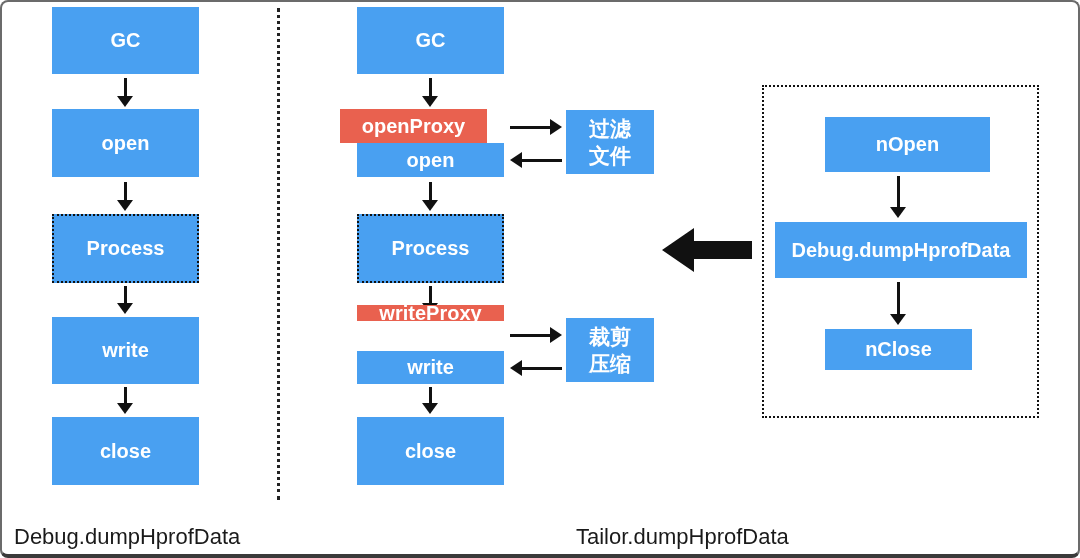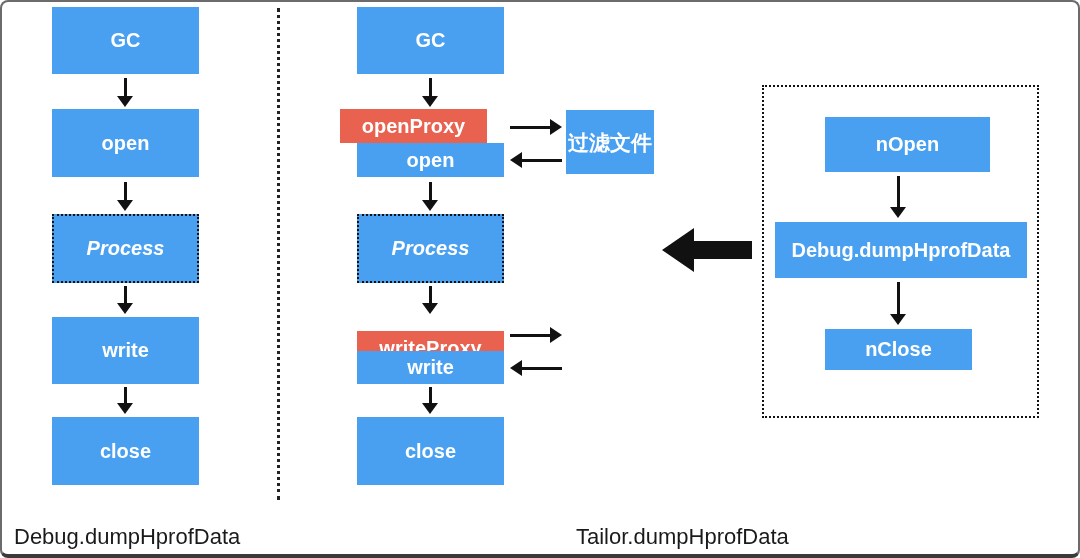--- a/index.html
+++ b/index.html
@@ -18,22 +18,22 @@
     position:absolute;
     box-sizing:border-box;
     display:flex; align-items:center; justify-content:center;
     color:#ffffff;
     font-weight:bold;
     font-size:20px;
     text-align:right;
   }
   .blue { background:#49a0f1; }
   .red  { background:#e9614f; }
-  .dotted { border:2.5px dotted #111111;font-style:italic; }
-  .cn { flex-direction:row; font-size:21px; line-height:27px; }
+  .dotted { border:2.5px dotted #111111; }
+  .cn { flex-direction:column; font-size:21px; line-height:27px; }
   .caption {
     position:absolute;
     color:#1a1a1a;
     font-size:22px;
     font-weight:400;
     white-space:nowrap;
   }
   
   .varrow { position:absolute; width:16px; }
   .varrow::before {
@@ -103,37 +103,41 @@
   <div class="node blue" style="left:355px;top:5px;width:147px;height:67px">GC</div>
   <div class="varrow" style="left:420px;top:76px;height:29px"></div>
 
   <div class="node red" style="left:338px;top:107px;width:147px;height:34px">openProxy</div>
   <div class="node blue" style="left:355px;top:141px;width:147px;height:34px">open</div>
   <div class="varrow" style="left:420px;top:180px;height:29px"></div>
 
   <div class="node blue dotted" style="left:355px;top:212px;width:147px;height:69px">Process</div>
   <div class="varrow" style="left:420px;top:284px;height:28px"></div>
 
-  <div class="node red" style="left:355px;top:329px;width:147px;height:34px">writeProxy</div>
+  <div class="node red" style="left:355px;top:303px;width:147px;height:16px">writeProxy</div>
   <div class="node blue" style="left:355px;top:349px;width:147px;height:33px">write</div>
   <div class="varrow" style="left:420px;top:385px;height:27px"></div>
 
   <div class="node blue" style="left:355px;top:415px;width:147px;height:68px">close</div>
 
   <div class="caption" style="left:574px;top:522px">Tailor.dumpHprofData</div>
 
   <div class="harrow right" style="left:508px;top:117px;width:52px"></div>
   <div class="harrow left" style="left:508px;top:150px;width:52px"></div>
   <div class="node blue cn" style="left:564px;top:108px;width:88px;height:64px">
     <span>过滤</span>
     <span>文件</span>
   </div>
 
   <div class="harrow right" style="left:508px;top:325px;width:52px"></div>
   <div class="harrow left" style="left:508px;top:358px;width:52px"></div>
+  <div class="node blue cn" style="left:564px;top:316px;width:88px;height:64px">
+    <span>裁剪</span>
+    <span>压缩</span>
+  </div>
 
   <svg class="bigarrow" style="left:660px;top:226px" width="90" height="44" viewBox="0 0 90 44">
     <polygon points="0,22 32,0 32,13 90,13 90,31 32,31 32,44" fill="#111111"></polygon>
   </svg>
 
   <div class="dotted-group" style="left:760px;top:83px;width:277px;height:333px"></div>
 
   <div class="node blue" style="left:823px;top:115px;width:165px;height:55px">nOpen</div>
   <div class="varrow" style="left:888px;top:174px;height:42px"></div>
 

